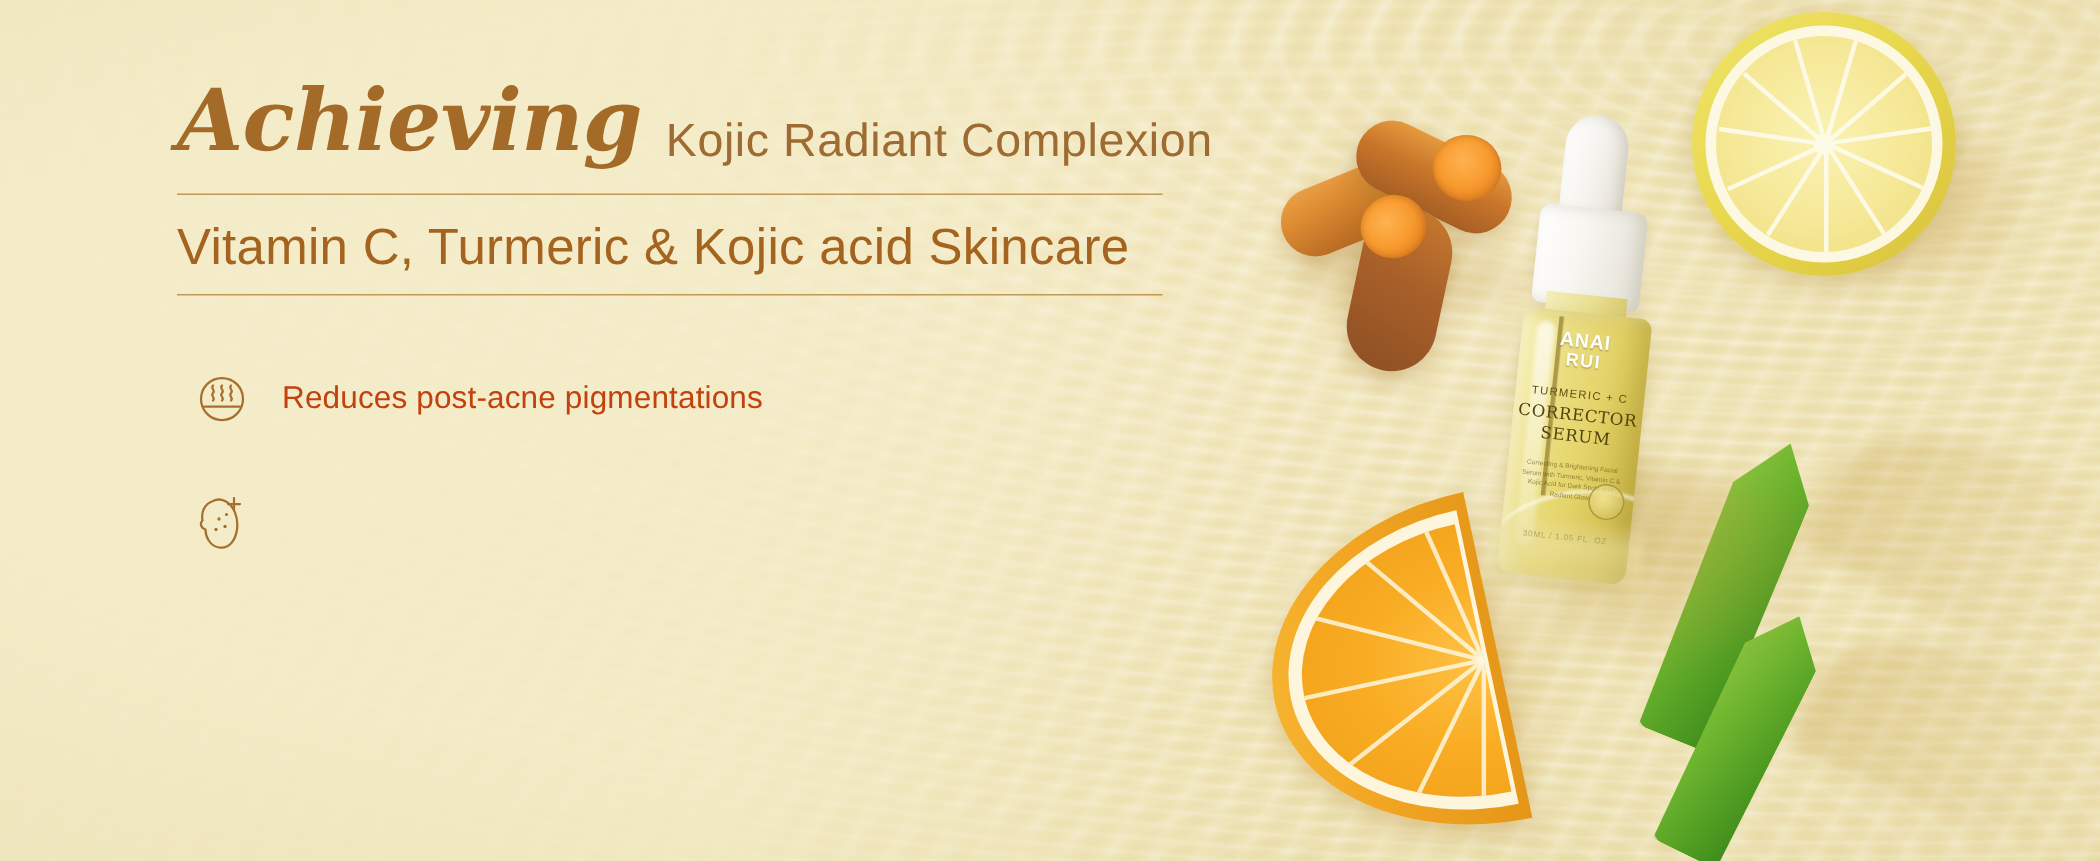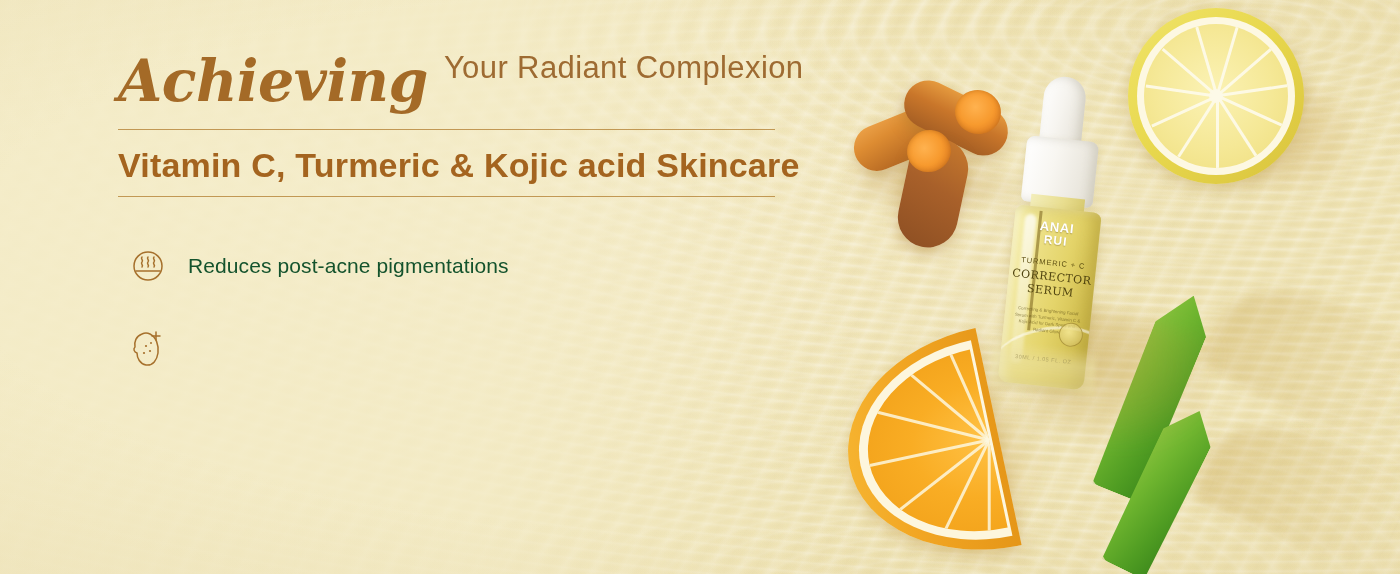--- a/index.html
+++ b/index.html
@@ -74,21 +74,21 @@
 
   
   .copy {
     position: absolute;
     left: 118px;
     top: 52px;
     width: 700px;
   }
   .headline {
     display: flex;
-    align-items: flex-start;
+    align-items: flex-end;
     gap: 16px;
     white-space: nowrap;
   }
   .headline-script {
     font-family: "DejaVu Serif", "Liberation Serif", serif;
     font-style: italic;
     font-weight: 700;
     font-size: 57px;
     letter-spacing: -.5px;
     color: #a46a27;
@@ -105,21 +105,21 @@
   .rule {
     height: 0;
     border-top: 1.6px solid #b98a3f;
     width: 657px;
     opacity: .85;
   }
   .rule-top { margin-top: 20px; }
   .rule-bottom { margin-top: 14px; }
   .subhead {
     font-family: "Liberation Sans", sans-serif;
-    font-weight: 700;
+    font-weight: 400;
     font-size: 34px;
     letter-spacing: .2px;
     color: #a4641f;
     line-height: 1;
     margin-top: 18px;
     white-space: nowrap;
   }
 
   
   .features {
@@ -141,21 +141,21 @@
     height: 46px;
     display: flex;
     align-items: center;
     justify-content: center;
   }
   .feat-icon svg { display: block; }
   .feat-text {
     font-family: "Liberation Sans", sans-serif;
     font-size: 21px;
     line-height: 1.32;
-    color: #14532d;
+    color: #c2410c;
     letter-spacing: .1px;
     padding-left: 12px;
   }
 
   
   .obj { position: absolute; }
 
   
   #turmeric { left: 845px; top: 42px; width: 180px; height: 180px; }
   .tur-root {
@@ -431,21 +431,21 @@
   <div class="bg-base"></div>
   <div class="bg-ripples"></div>
   <div class="bg-ripples2"></div>
   <div class="bg-ripples3"></div>
   <div class="bg-leftwash"></div>
   <div class="bg-vignette"></div>
 
   <div class="copy">
     <div class="headline">
       <span class="headline-script">Achieving</span>
-      <span class="headline-rest">Your Radiant Complexion</span>
+      <span class="headline-rest">Kojic Radiant Complexion</span>
     </div>
     <div class="rule rule-top"></div>
     <div class="subhead">Vitamin C, Turmeric &amp; Kojic acid Skincare</div>
     <div class="rule rule-bottom"></div>
   </div>
 
   <div class="features">
 
     <div class="feature">
       <span class="feat-icon">

